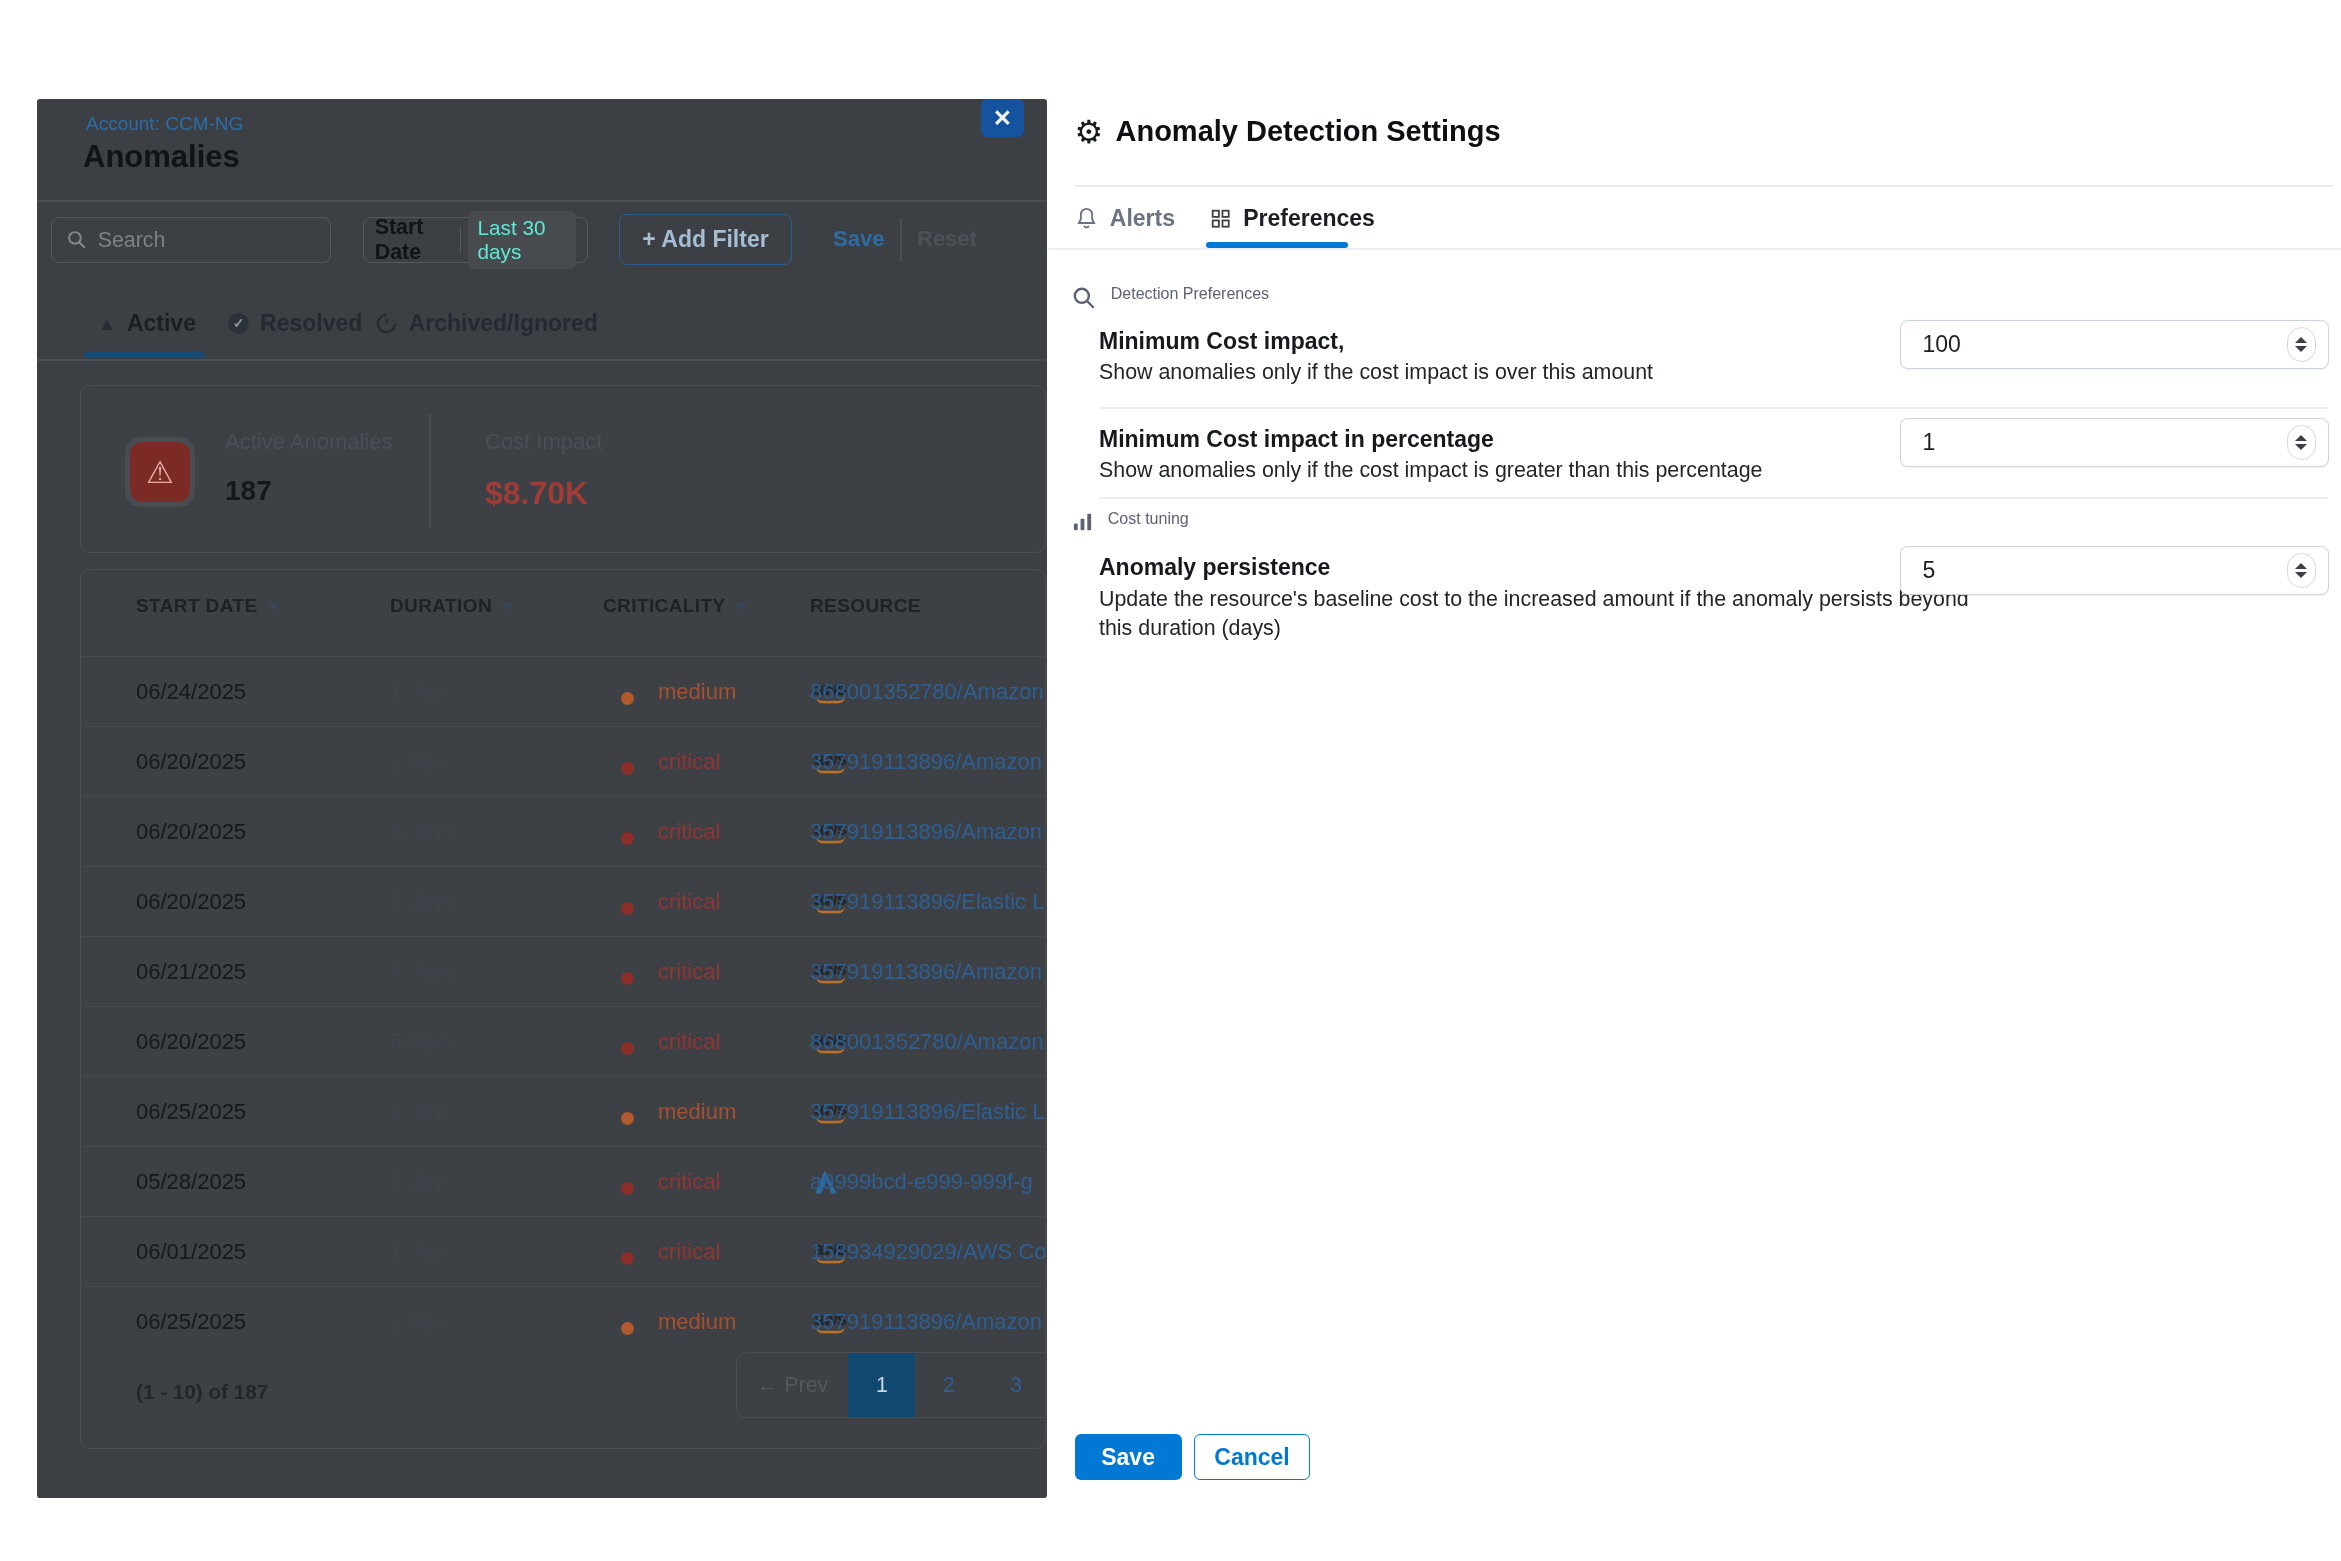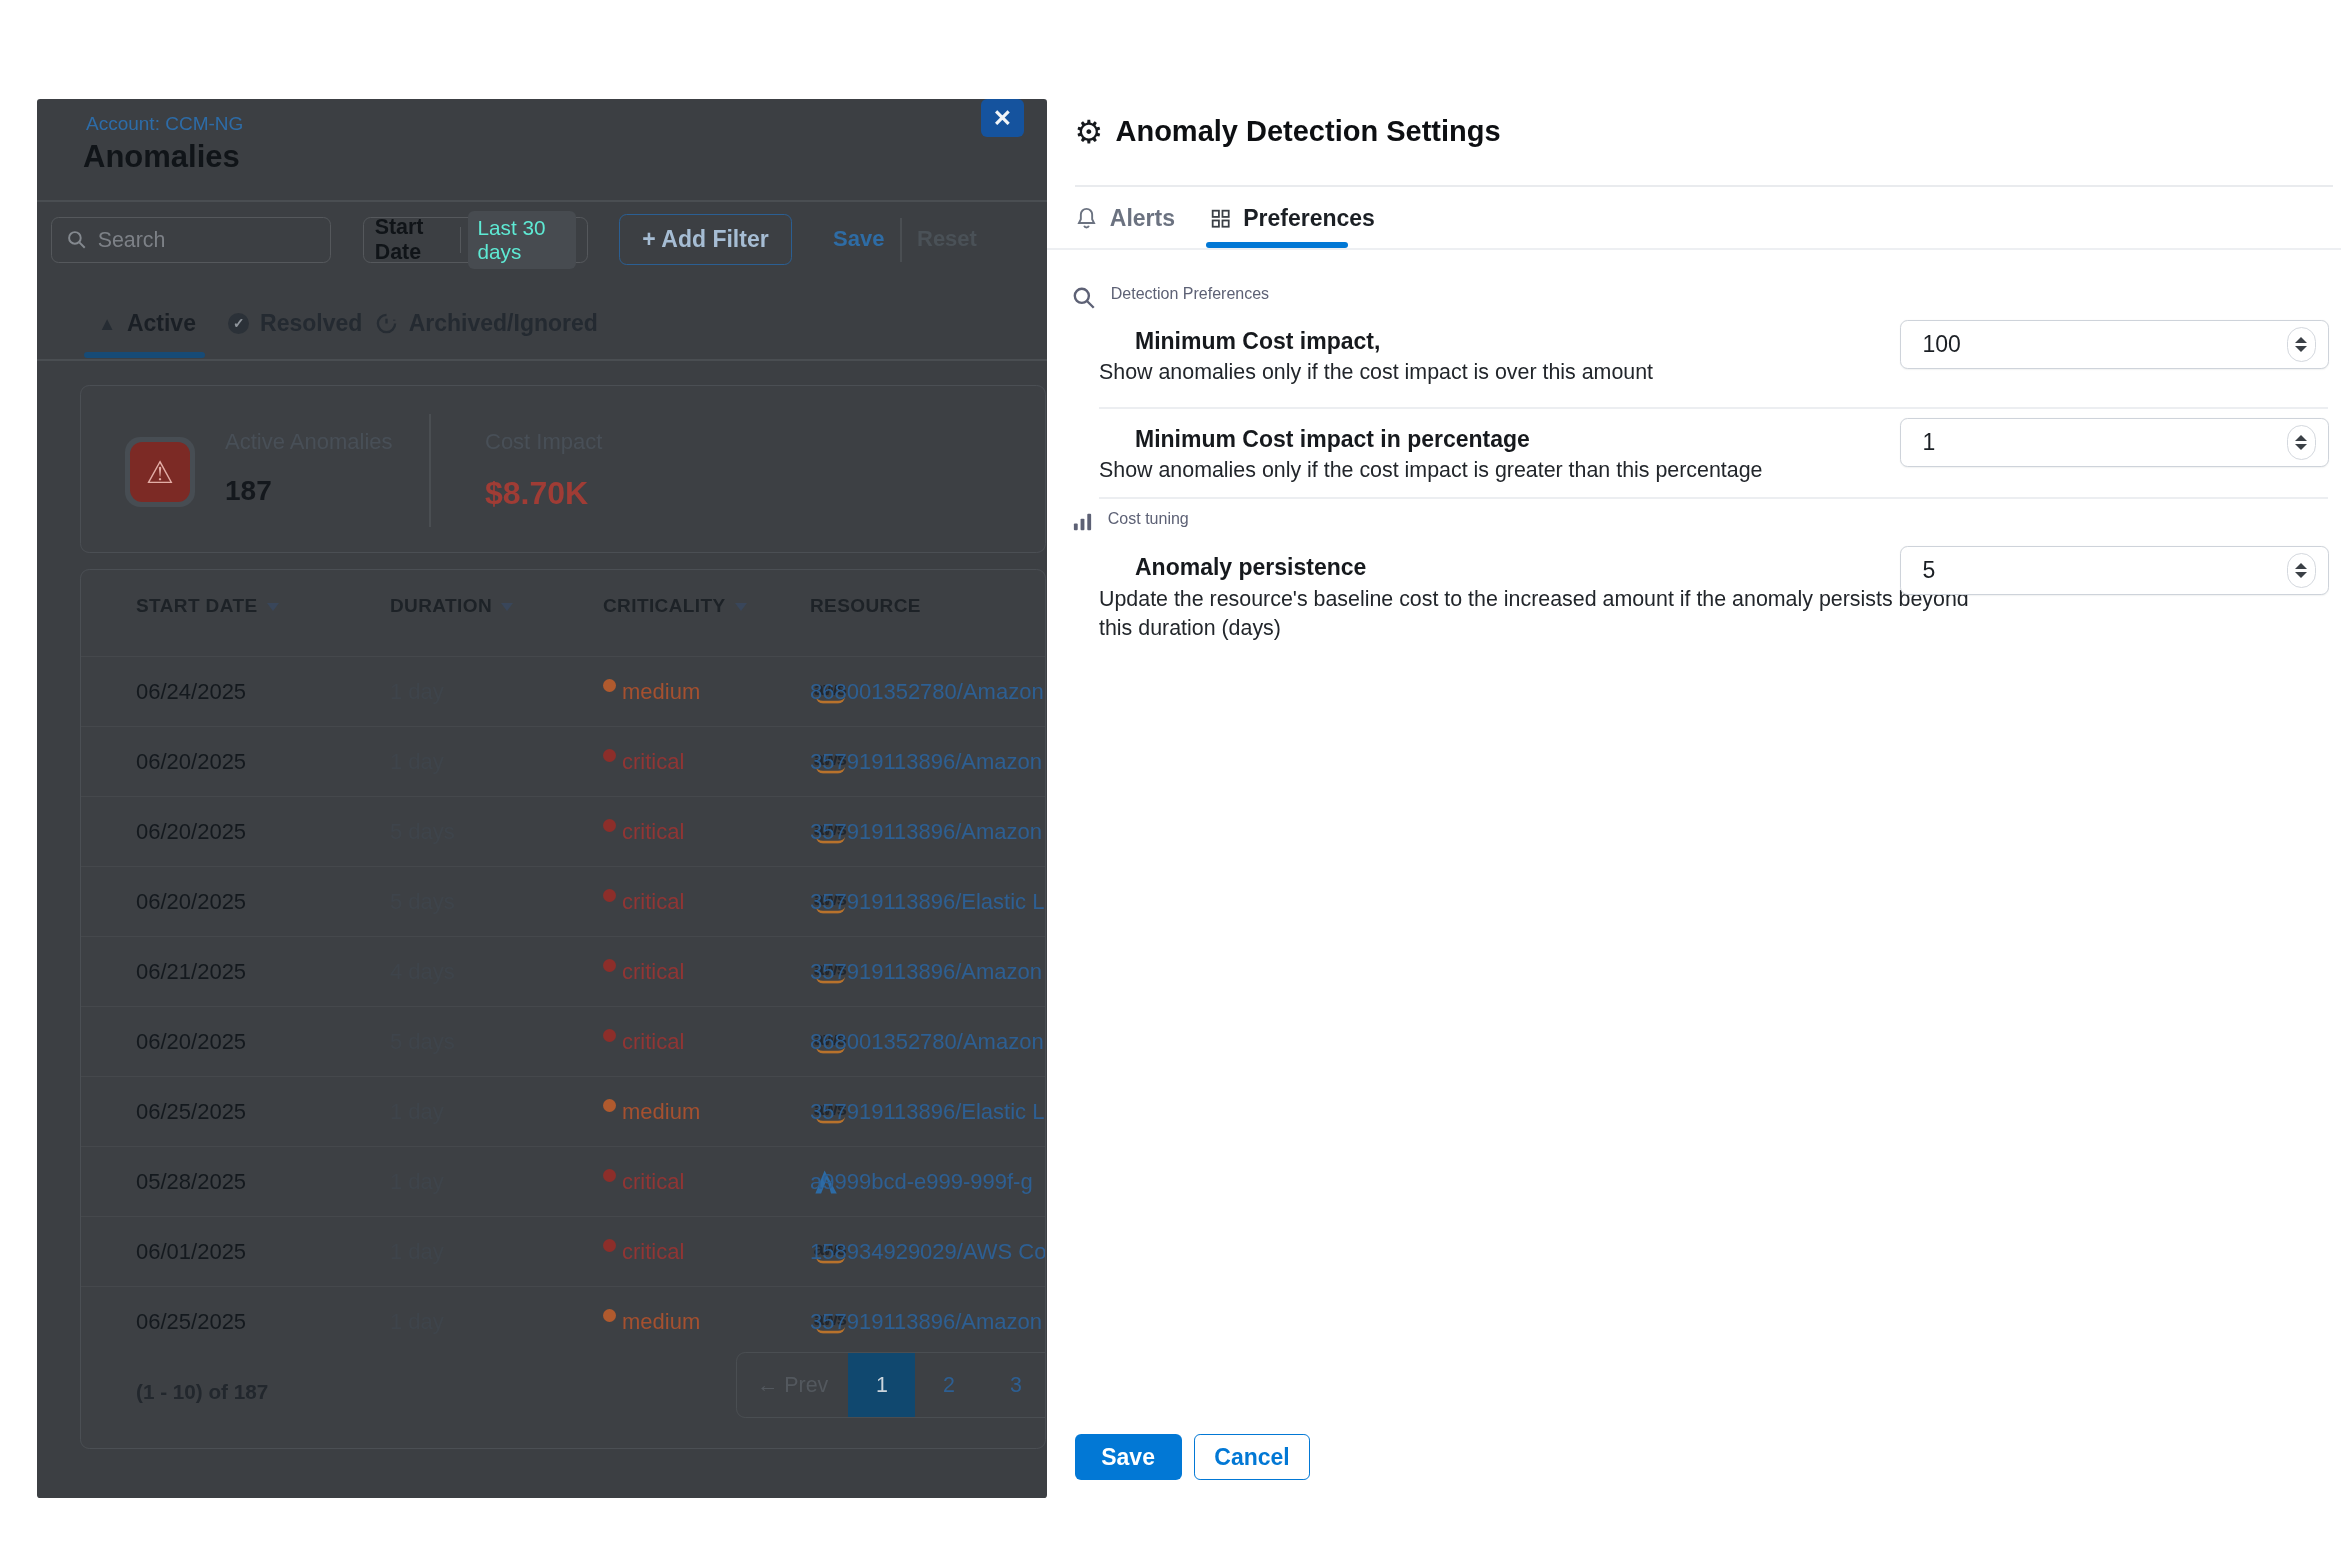--- a/index.html
+++ b/index.html
@@ -70,21 +70,21 @@
   .sorter { display:inline-flex; flex-direction:column; gap:3.1px; }
   .sorter .up { width:0; height:0; border-left:6.9px solid transparent; border-right:6.9px solid transparent;
                 border-bottom:8.4px solid #3a4document6; border-bottom-color:#39465a; }
   .sorter .dn { width:0; height:0; border-left:6.9px solid transparent; border-right:6.9px solid transparent;
                 border-top:8.4px solid #39465a; }
   .rows-wrap { position:absolute; left:0; top:86px; width:100%; }
   .trow { position:relative; height:70px; border-top:1.5px solid #45484c; }
   .trow span, .trow a { position:absolute; top:50%; transform:translateY(-50%); }
   .c-date { left:55px; font-size:22px; color:#14191e; }
   .c-dur { left:309px; font-size:22px; color:#3e444b; }
-  .c-crit { left:522px; display:flex; align-items:flex-start; gap:6px; }
+  .c-crit { left:540px; display:flex; align-items:flex-end; gap:24px; }
   .c-crit .dot { width:13px; height:13px; border-radius:50%; display:inline-block; }
   .c-crit em { font-style:normal; font-size:22px; }
   .crit-critical .dot { background:#8c2e2a; } .crit-critical em { color:#913534; }
   .crit-medium .dot { background:#b05a2e; } .crit-medium em { color:#a5502f; }
   .c-res { left:729px; display:flex; align-items:center; gap:12.2px; width:306px; }
   .aws-logo { display:inline-flex; flex-direction:column; align-items:center; width:40px; }
   .aws-logo b { font-size:18.4px; color:#20262e; letter-spacing:-0.8px; line-height:17px; }
   .aws-logo i { display:block; width:29px; height:7.7px; border-bottom:3.1px solid #b8722c;
                 border-radius:0 0 15.3px 15.3px; }
   .res-link { font-size:22px; color:#2d5f93; text-decoration:none; white-space:nowrap; }
@@ -110,21 +110,21 @@
   .rp-tab.alerts { left:0; color:#6b7280; }
   .rp-tab.prefs { left:135px; color:#1b1f24; }
   .rp-underline { position:absolute; left:159px; top:242px; width:142px; height:6.1px;
                   border-radius:4.6px; background:#0278D5; }
   .rp-div2 { position:absolute; left:0px; top:248px; width:1295px; height:1.5px; background:#edeff2; }
 
   .sec-hdr { position:absolute; left:24px; display:flex; gap:13.8px;
              font-size:16px; color:#5d6175; }
   .sec1 { top:285px; } .sec2 { top:510px; }
 
-  .set-label { position:absolute; left:52px; font-size:23px; font-weight:bold; color:#16191d;margin-left:36px; }
+  .set-label { position:absolute; left:52px; font-size:23px; font-weight:bold; color:#16191d; }
   .set-desc  { position:absolute; left:52px; font-size:21.4px; color:#22262b; width:880px; line-height:29px; }
   .lab1 { top:328px; } .des1 { top:358px; }
   .lab2 { top:426px; } .des2 { top:456px; }
   .lab3 { top:554px; } .des3 { top:585px; }
 
   .num-input { position:absolute; left:853px; width:429px; height:49px; background:#fff;
                border:1.5px solid #ced3da; border-radius:7.7px; box-shadow:0 0.8px 1.5px rgba(20,30,40,0.06);
                display:flex; align-items:center; padding:0 12.2px 0 21.4px;justify-content:flex-end; }
   .ni1 { top:320px; } .ni2 { top:418px; } .ni3 { top:546px; }
   .num-val { flex:1; font-size:23px; color:#1b1f24; }

